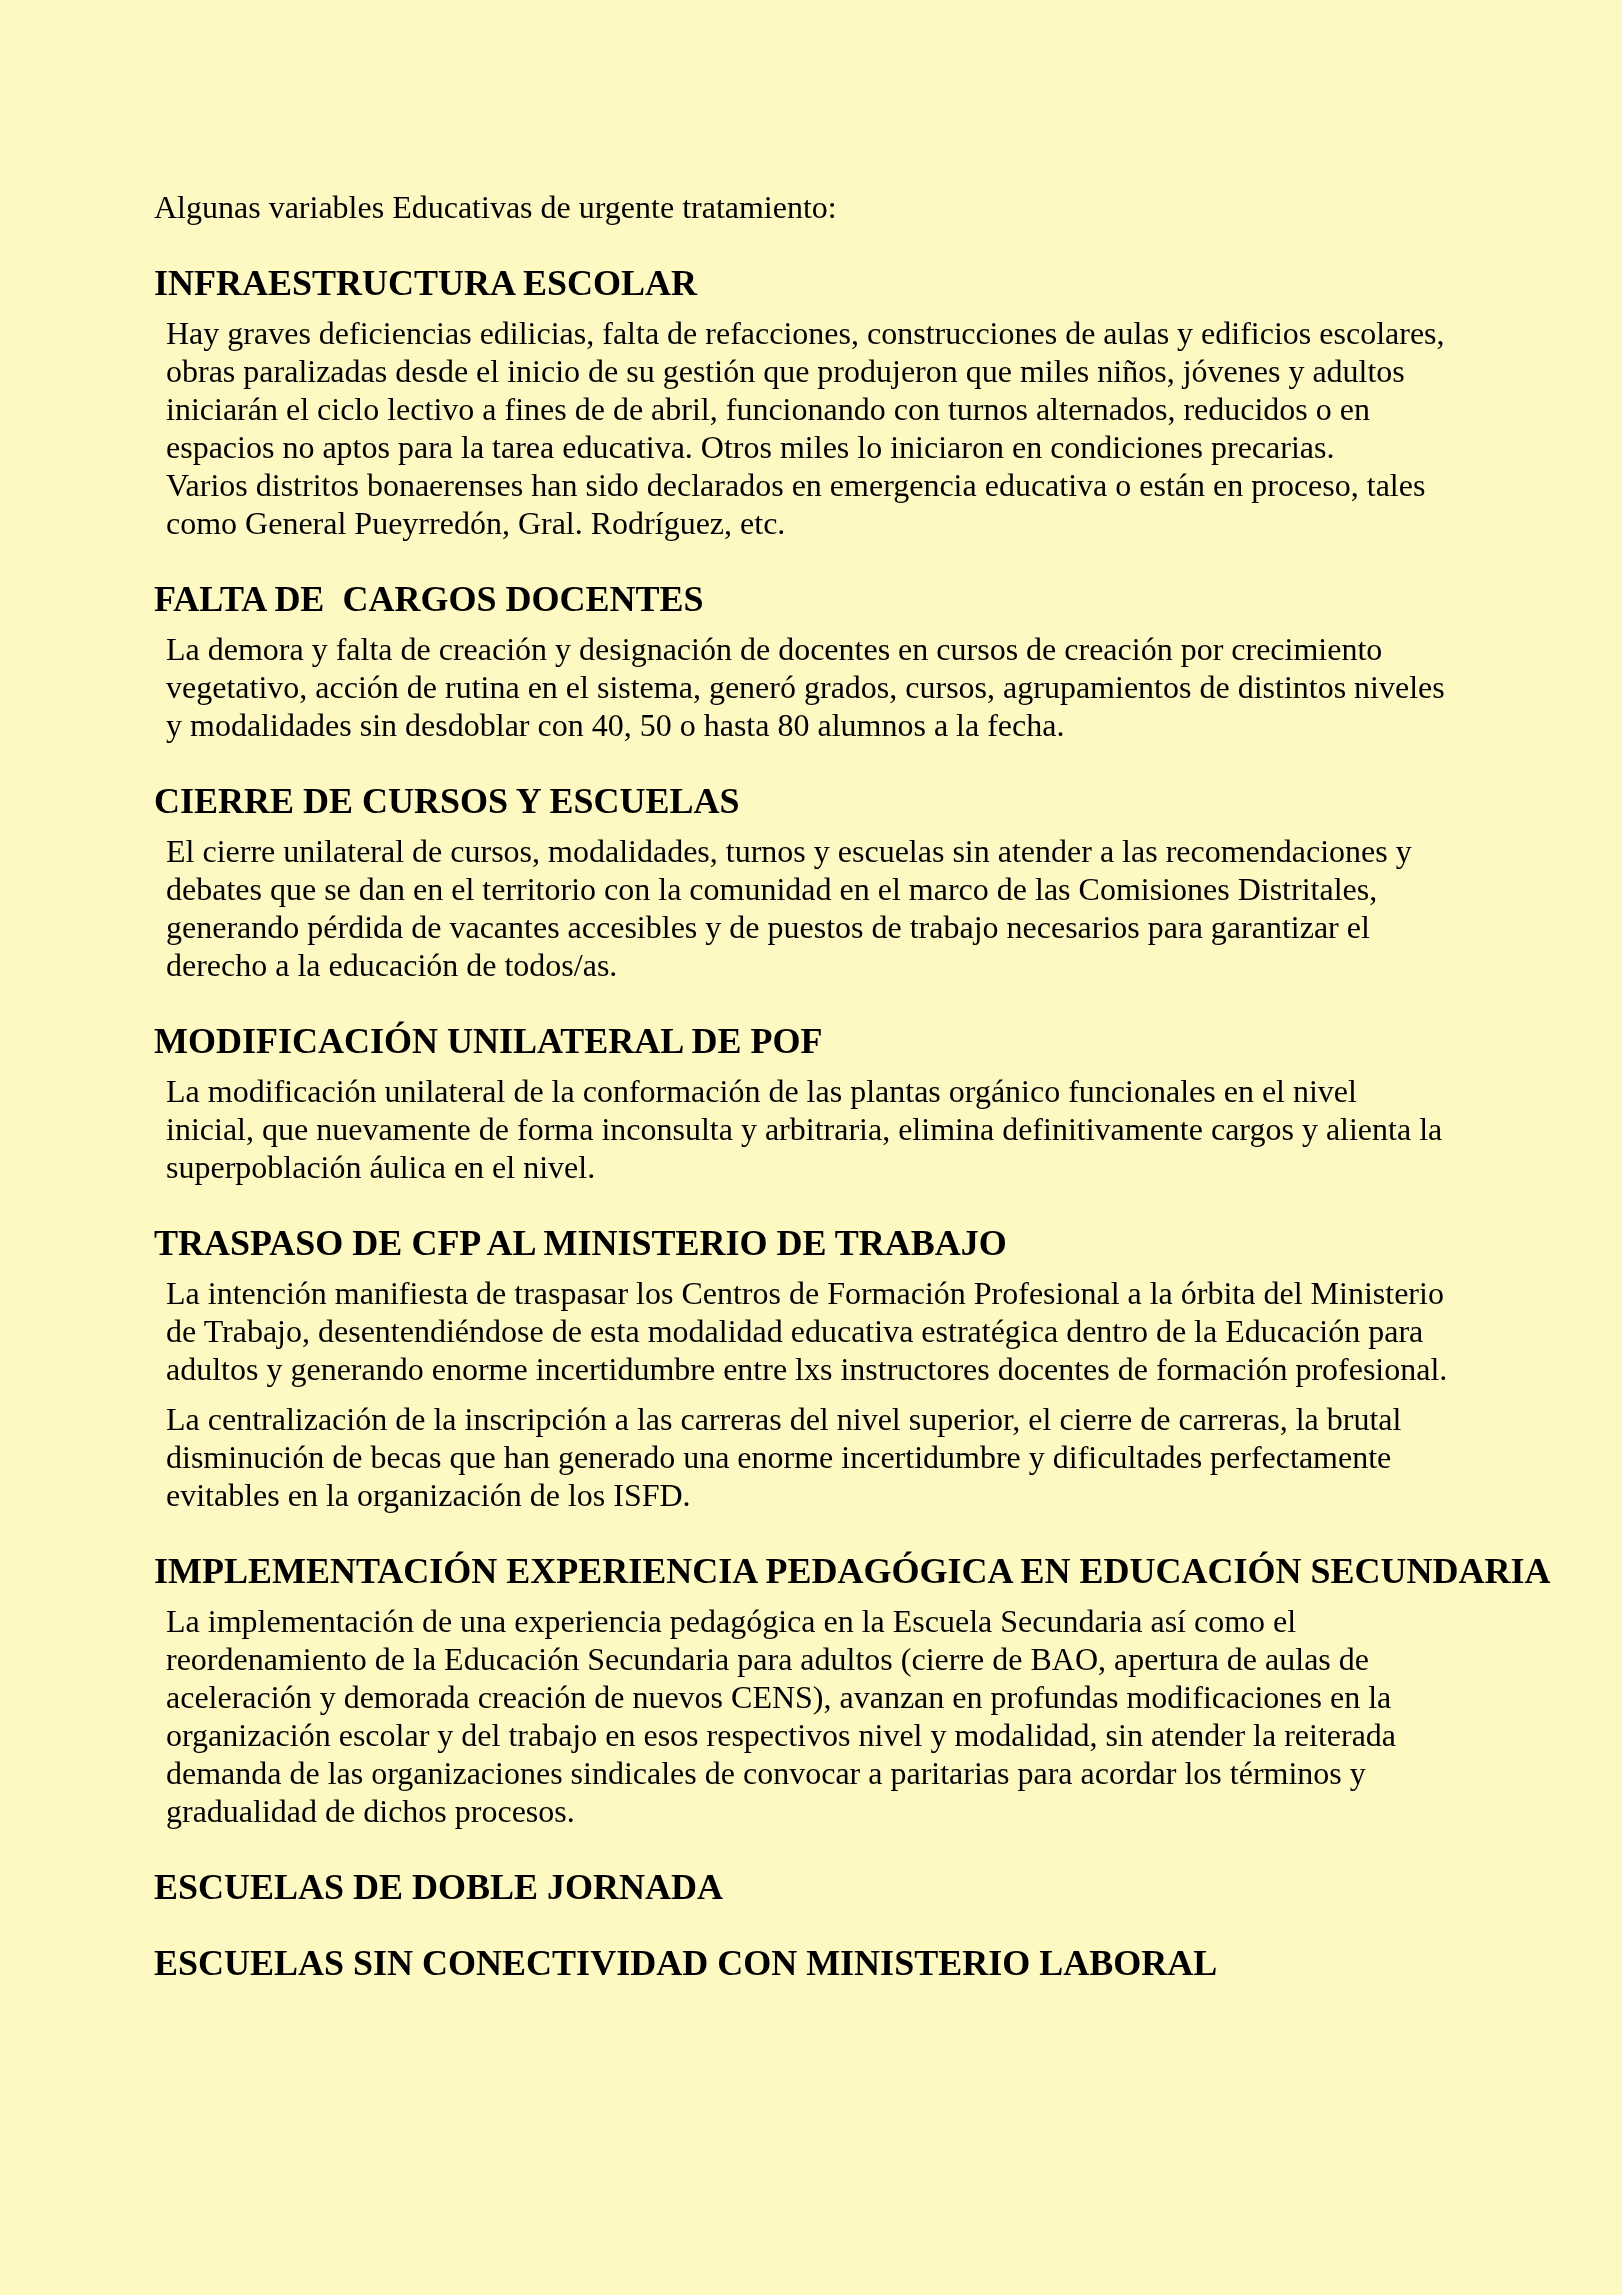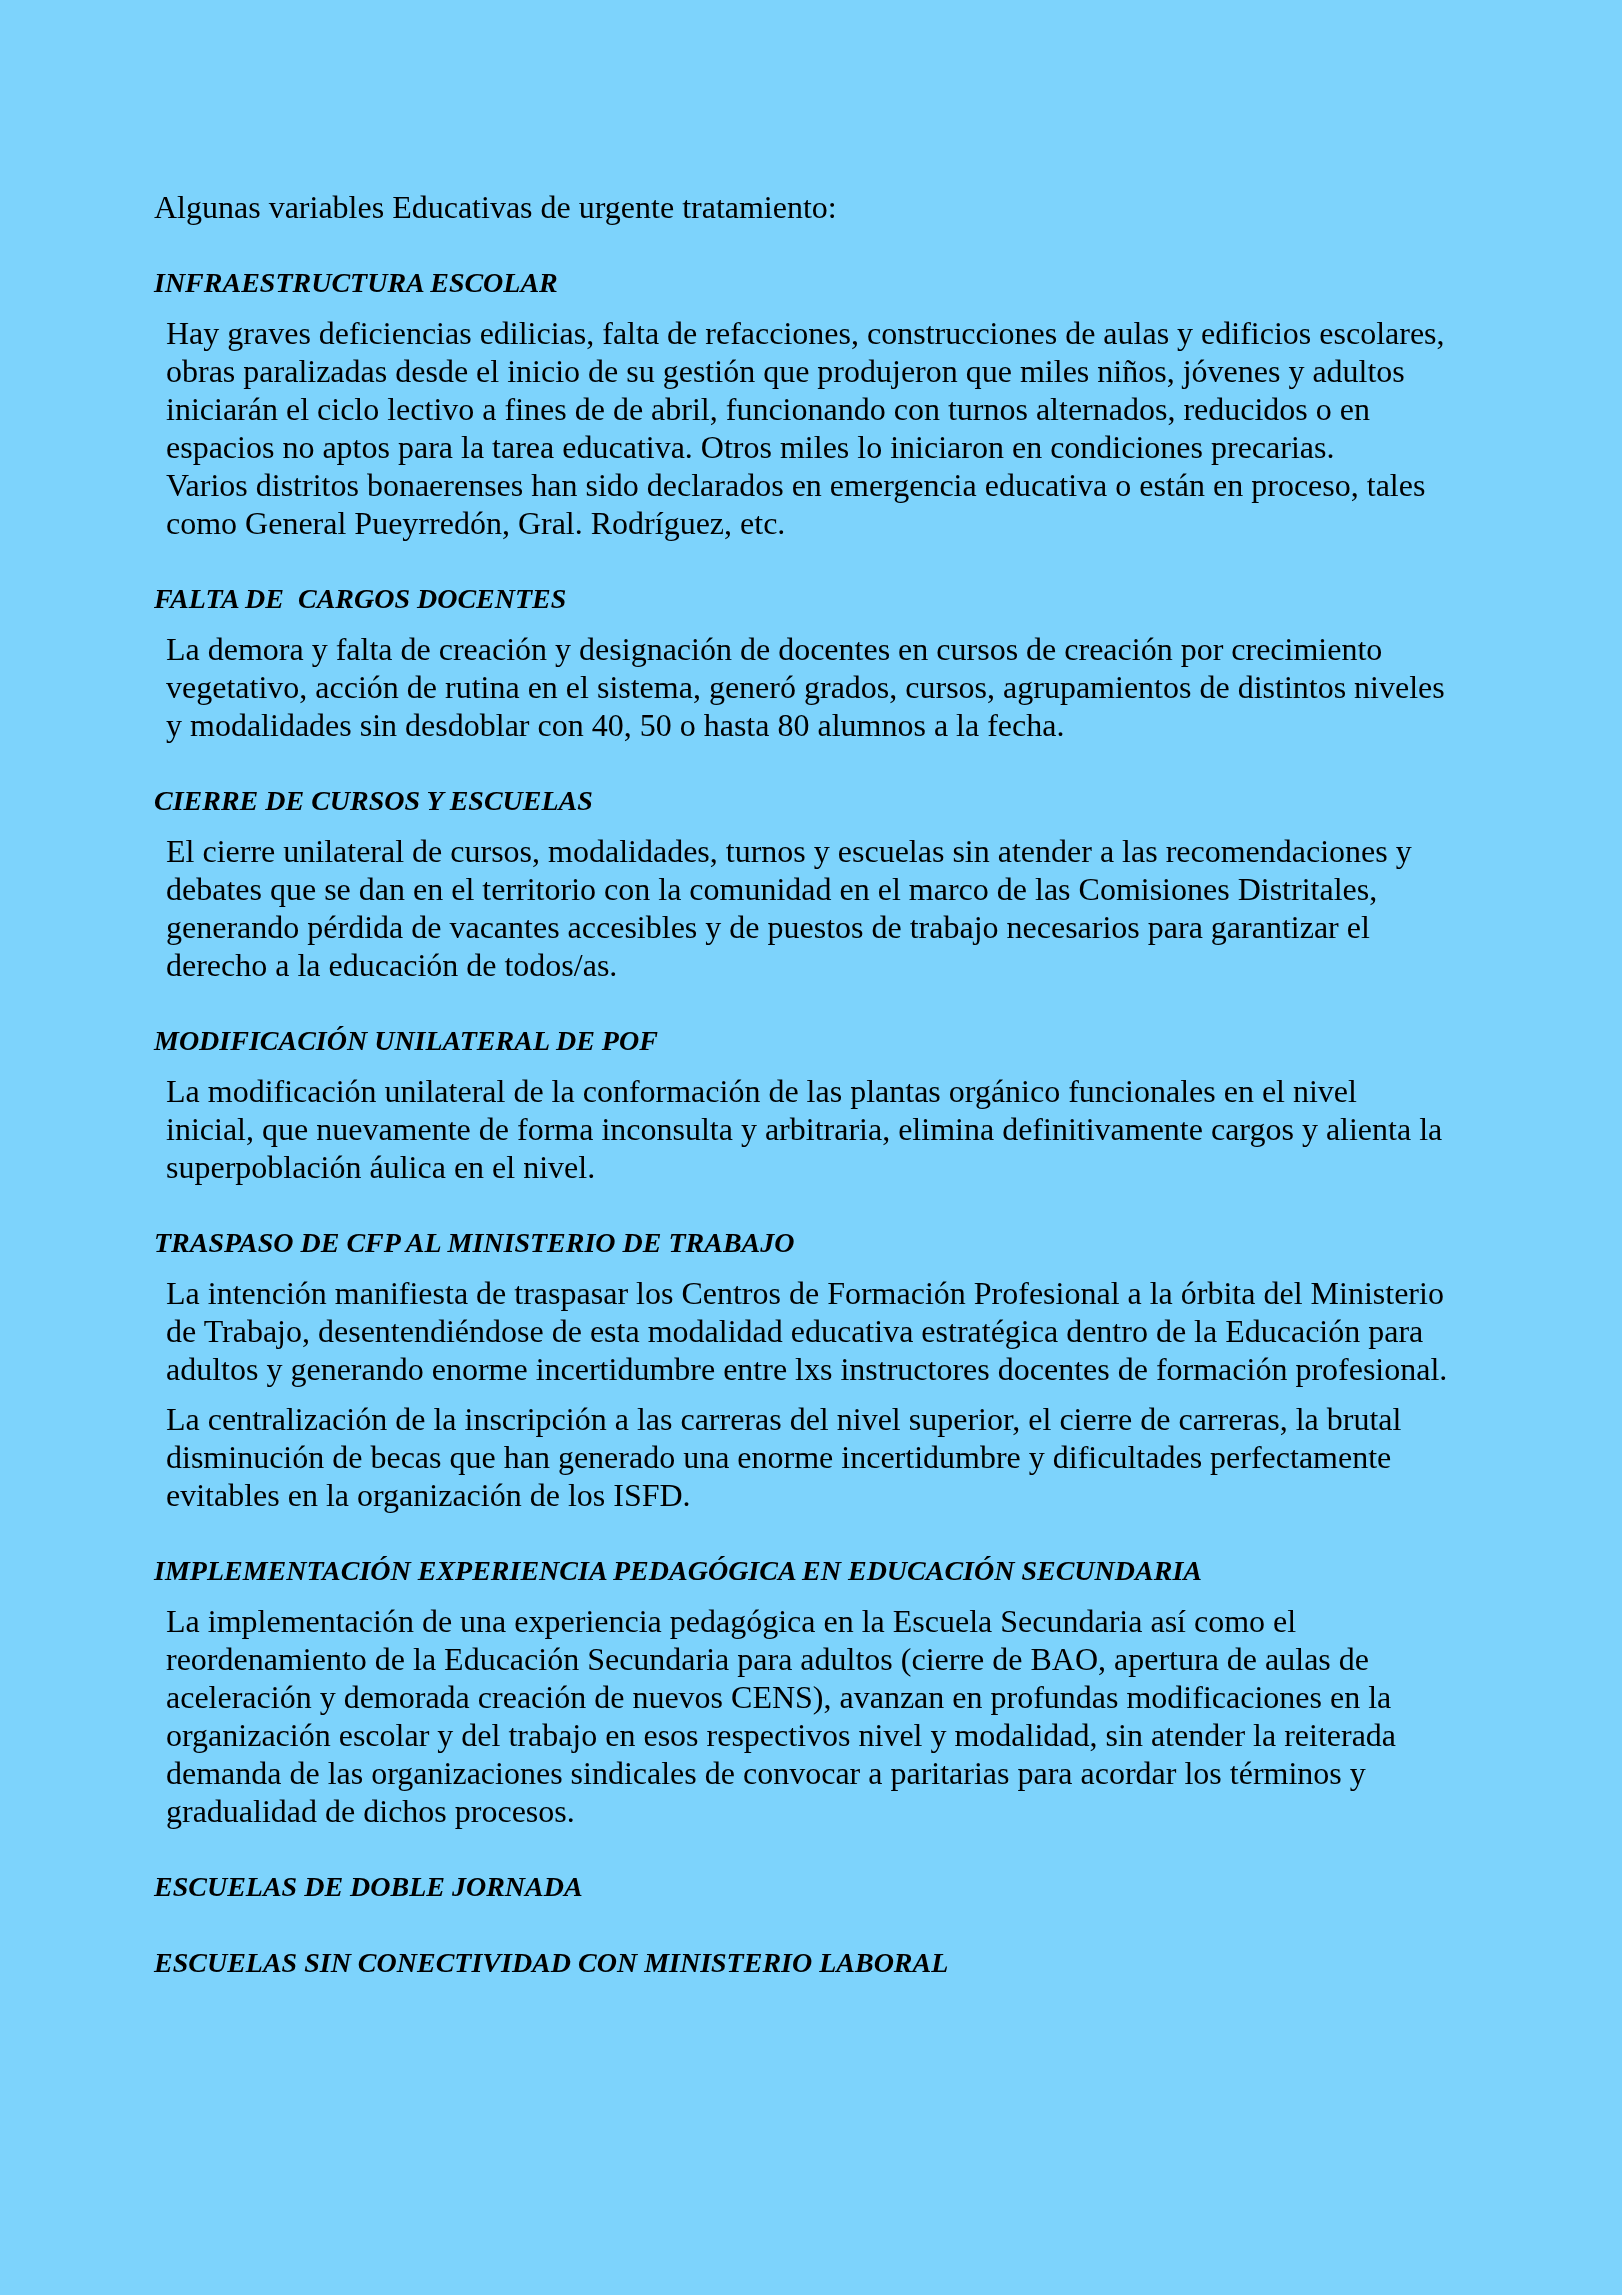--- a/index.html
+++ b/index.html
@@ -14,36 +14,35 @@
     color: #000000;
     font-family: "Liberation Serif", "DejaVu Serif", serif;
     font-size: 32px;
     line-height: 38px;
   }
   .page {
     box-sizing: border-box;
     width: 1622px;
     height: 2295px;
     padding: 188px 62px 0 154px;
-    background: #7dd3fc;
+    background: #fef9c3;
   }
   .intro {
     margin: 0;
     white-space: pre-line;
   }
   .sec {
     margin: 0;
   }
   .heading {
     margin: 38px 0 0 0;
-    font-size: 28px;
+    font-size: 36px;
     line-height: 38px;
     font-weight: bold;
     white-space: pre; 
-    font-style: italic;
   }
   .body {
     margin: 12px;
     white-space: pre-line; 
   }
 </style>
 </head>
 <body>
 
 <main class="page">

